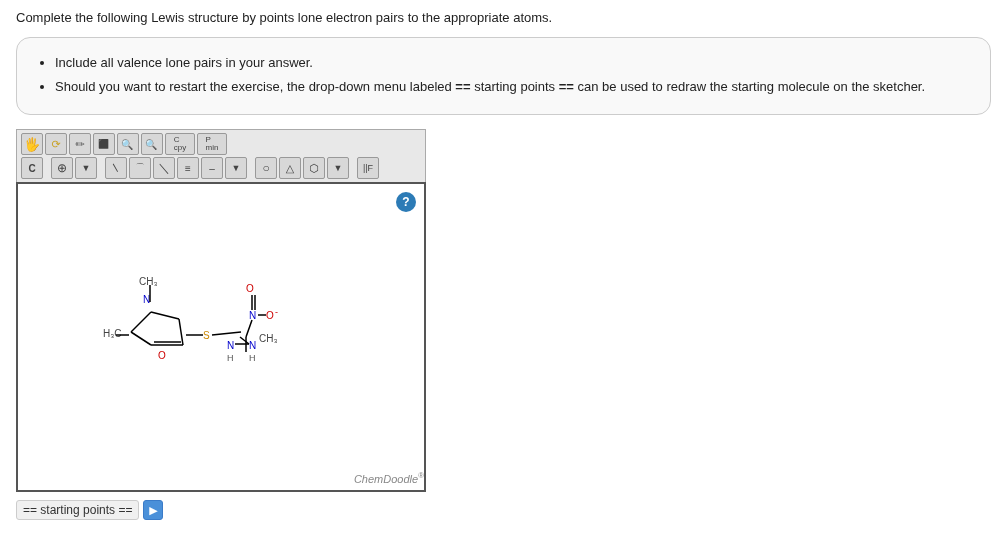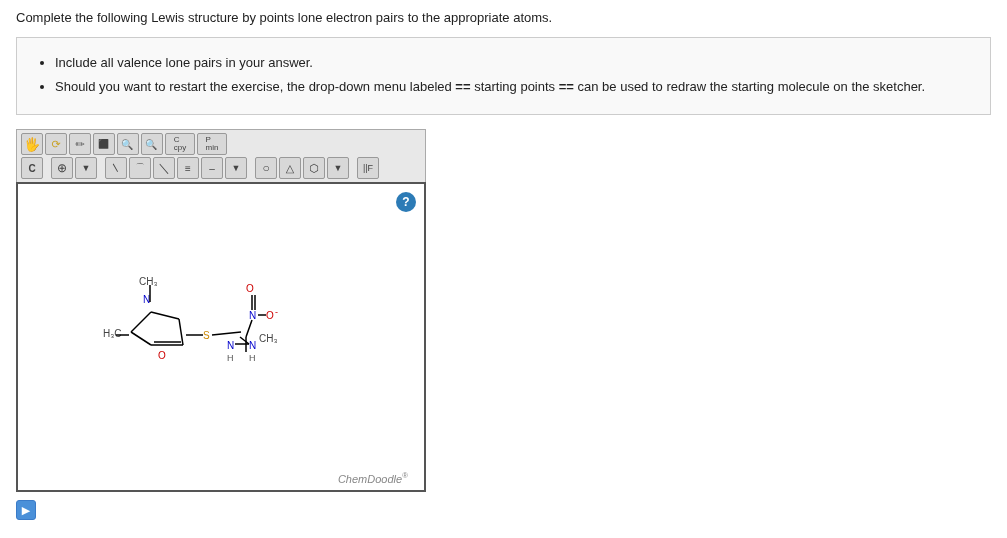--- a/index.html
+++ b/index.html
@@ -14,21 +14,21 @@
     }
 
     .instructions-text {
       font-size: 13px;
       color: #222;
       margin-bottom: 12px;
     }
 
     .info-box {
       border: 1px solid #ccc;
-      border-radius: 0;
+      border-radius: 14px;
       background: #f9f9f9;
       padding: 14px 18px;
       margin-bottom: 14px;
       font-size: 13px;
       line-height: 1.7;
     }
 
     .info-box ul {
       list-style: disc;
       padding-left: 20px;
@@ -97,21 +97,21 @@
       height: 310px;
       border: 2px solid #555;
       background: #fff;
       position: relative;
       overflow: hidden;
     }
 
     .chemdoodle-label {
       position: absolute;
       bottom: 6px;
-      right: 16px;
+      right: 0;
       font-size: 11px;
       color: #888;
       font-style: italic;
       margin-left: 6px;
     }
 
     .help-btn {
       position: absolute;
       top: 8px;
       right: 8px;
@@ -325,18 +325,19 @@
 
       <line x1="98" y1="98" x2="85" y2="98" stroke="#000" stroke-width="1.5"></line>
     </svg>
 
     <div class="chemdoodle-label">
       <span>ChemDoodle</span><span style="font-size:8px; vertical-align: super;">®</span>
     </div>
   </div>
 
   <div class="bottom-controls">
+    <span class="sp-label">== starting points ==</span>
     <button class="sp-arrow-btn">
       <span>▶</span>
     </button>
   </div>
 
 </div>
 
 </body></html>

